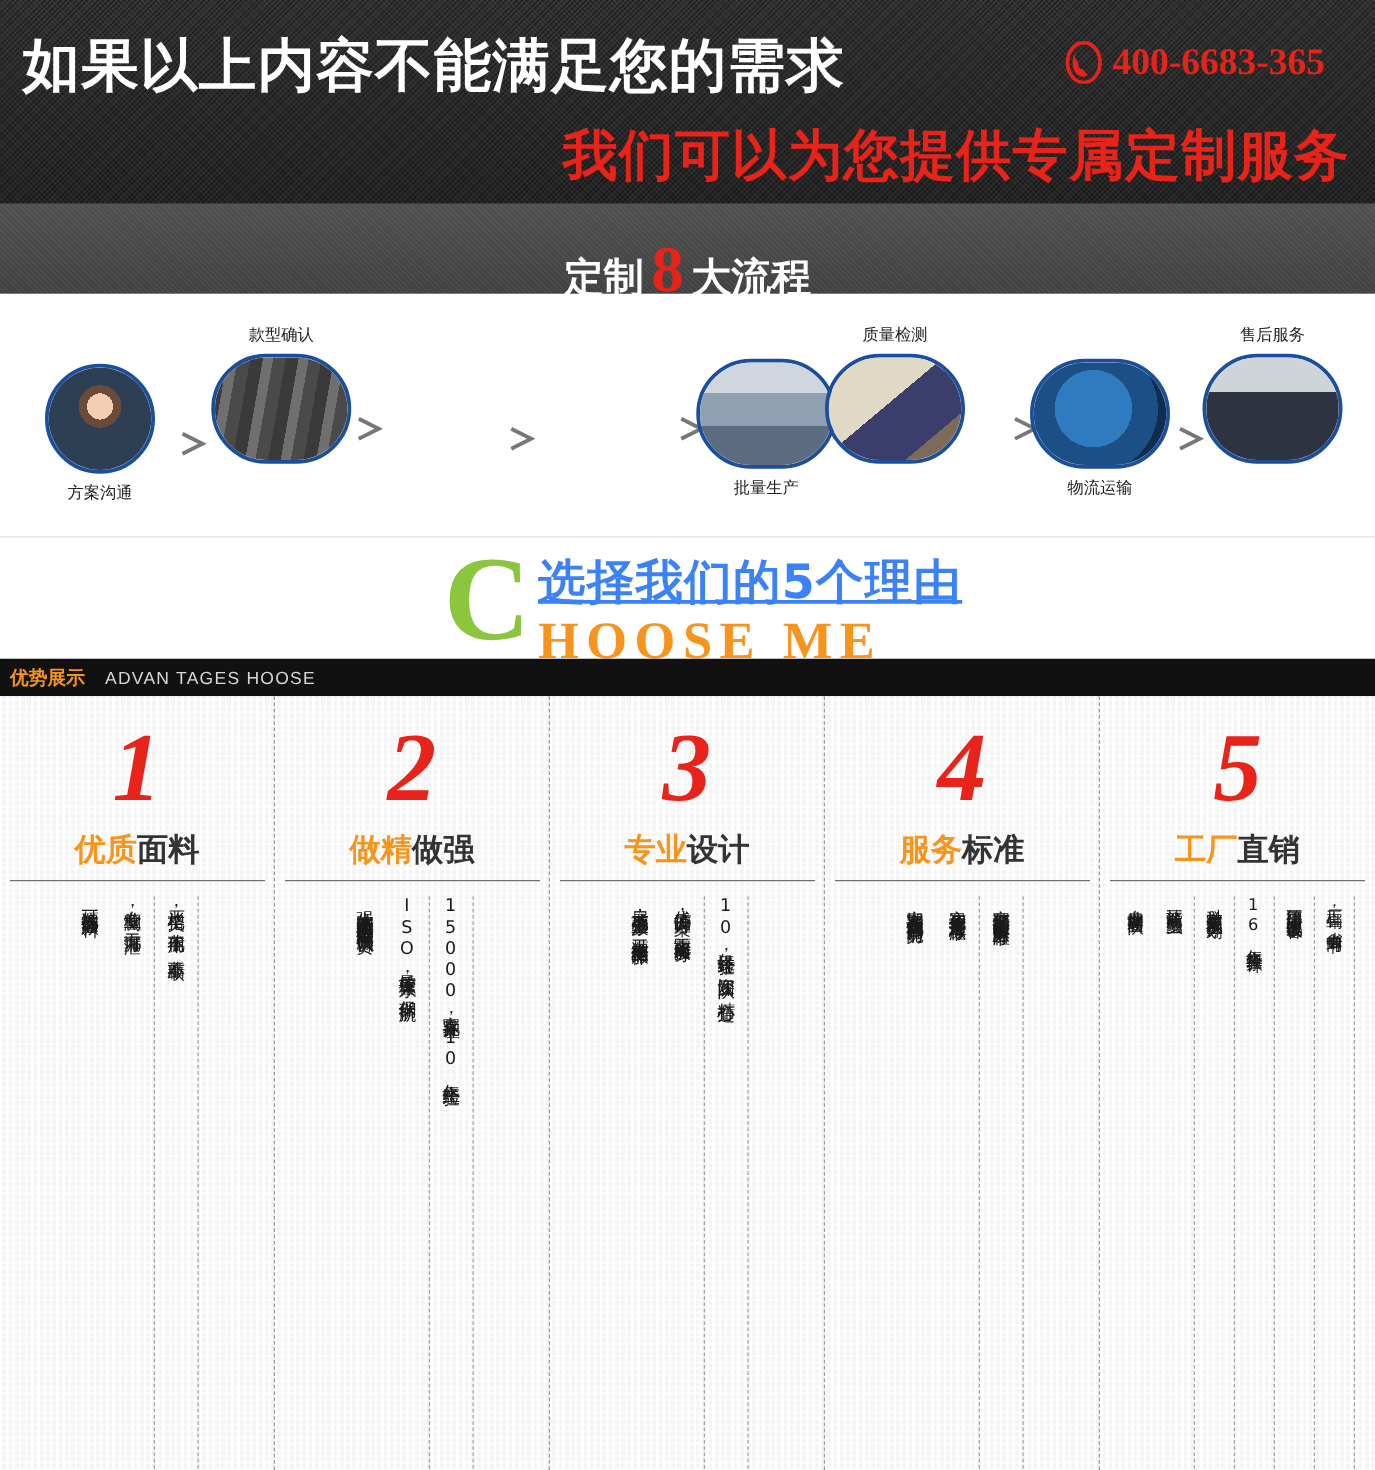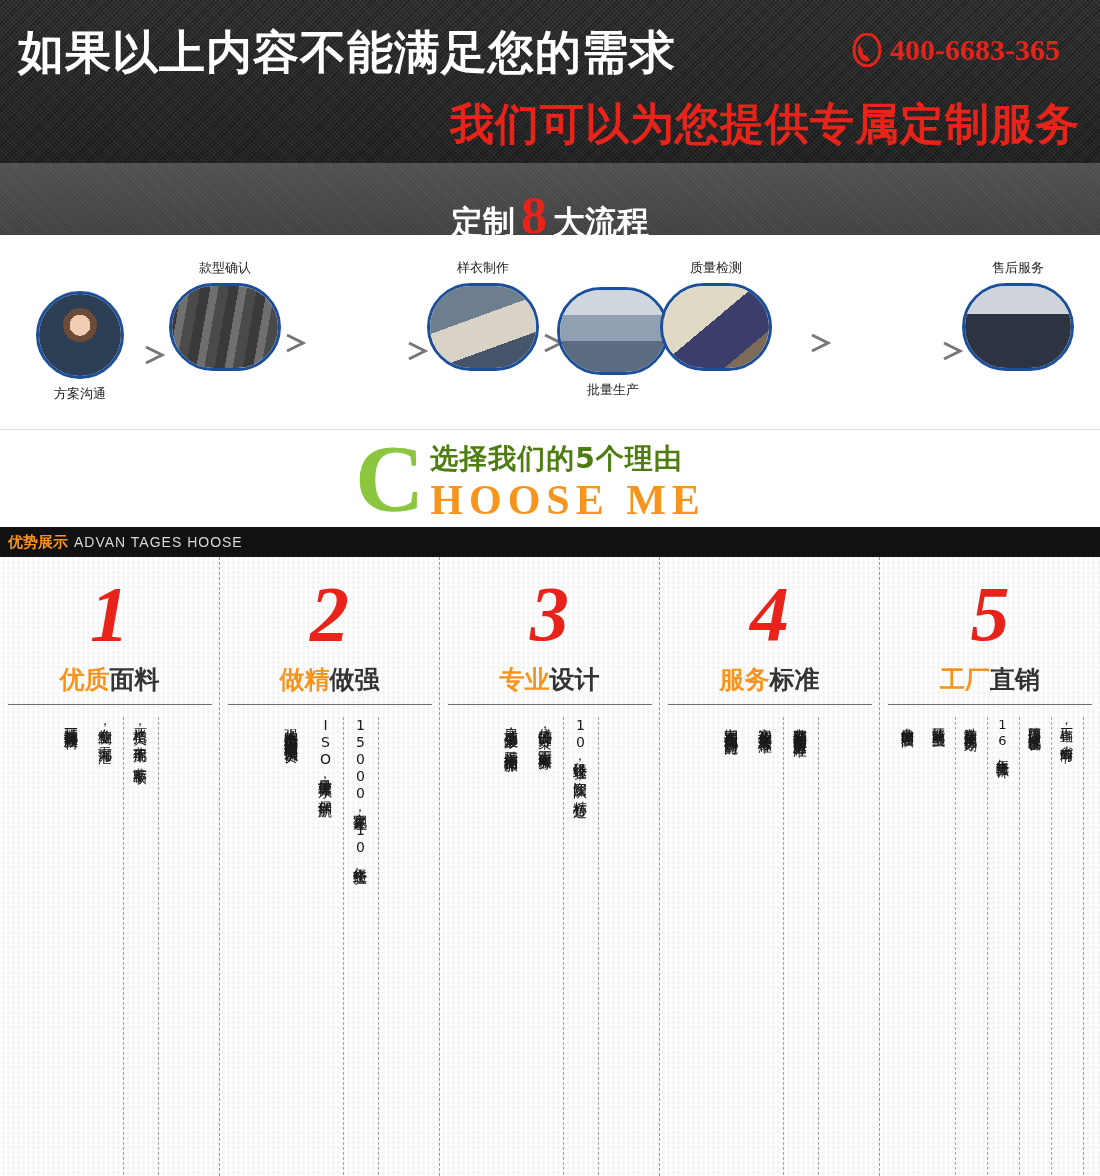--- a/index.html
+++ b/index.html
@@ -176,45 +176,46 @@
   }
   .big-c {
     font-size: 96px;
     line-height: 86px;
     font-weight: bold;
     color: #8cc63f;
     font-family: "Liberation Serif", serif;
   }
   .choose-right { padding-left: 6px; padding-top: 4px; }
   .choose-cn {
-    font-size: 28px;
-    font-weight: bold;
-    color: #4d7c0f;
+    font-size: 38px;
+    font-weight: bold;
+    color: #3b82f6;
     letter-spacing: 1px;
     font-family: "DejaVu Sans", "Liberation Sans", sans-serif;
+    text-decoration: underline;
   }
   .choose-en {
     font-size: 42px;
     font-weight: bold;
     color: #f7941e;
     letter-spacing: 6px;
     font-family: "Liberation Serif", serif;
     margin-top: -2px;
   }
 
   
   .advbar {
     position: relative;
     width: 1100px;
     height: 30px;
     background: #111111;
     display: flex;
     align-items: center;
     padding-left: 8px;
-    gap: 6px;
+    gap: 16px;
   }
   .advbar .cn {
     color: #f7941e;
     font-size: 15px;
     font-weight: bold;
     font-family: "DejaVu Sans", "Liberation Sans", sans-serif;
   }
   .advbar .en {
     color: #d8d8d8;
     font-size: 14px;
@@ -343,26 +344,20 @@
           <path d="M4 4 L20 12 L4 20" fill="none" stroke="#777" stroke-width="3"></path>
         </svg>
     </div>
 
     <div class="arrow" style="left:405px; top:104px;">
       <svg viewBox="0 0 26 26" width="26" height="26">
           <path d="M4 4 L20 12 L4 20" fill="none" stroke="#777" stroke-width="3"></path>
         </svg>
     </div>
 
-    <div class="step above wide" style="left:423px; top:24px;">
-      <div class="caption">样衣制作</div>
-      <div class="bubble">
-          <div class="ph ph-sew"></div>
-        </div>
-    </div>
     <div class="arrow" style="left:541px; top:96px;">
       <svg viewBox="0 0 26 26" width="26" height="26">
           <path d="M4 4 L20 12 L4 20" fill="none" stroke="#777" stroke-width="3"></path>
         </svg>
     </div>
 
     <div class="step wide" style="left:553px; top:52px;">
       <div class="bubble">
           <div class="ph ph-line"></div>
         </div>
@@ -379,20 +374,26 @@
       <div class="bubble">
           <div class="ph ph-qc"></div>
         </div>
     </div>
     <div class="arrow" style="left:808px; top:96px;">
       <svg viewBox="0 0 26 26" width="26" height="26">
           <path d="M4 4 L20 12 L4 20" fill="none" stroke="#777" stroke-width="3"></path>
         </svg>
     </div>
 
+    <div class="step wide" style="left:820px; top:52px;">
+      <div class="bubble">
+          <div class="ph ph-log"></div>
+        </div>
+      <div class="caption">物流运输</div>
+    </div>
     <div class="arrow" style="left:940px; top:104px;">
       <svg viewBox="0 0 26 26" width="26" height="26">
           <path d="M4 4 L20 12 L4 20" fill="none" stroke="#777" stroke-width="3"></path>
         </svg>
     </div>
 
     <div class="step above wide" style="left:958px; top:24px;">
       <div class="caption">售后服务</div>
       <div class="bubble">
           <div class="ph ph-team"></div>

